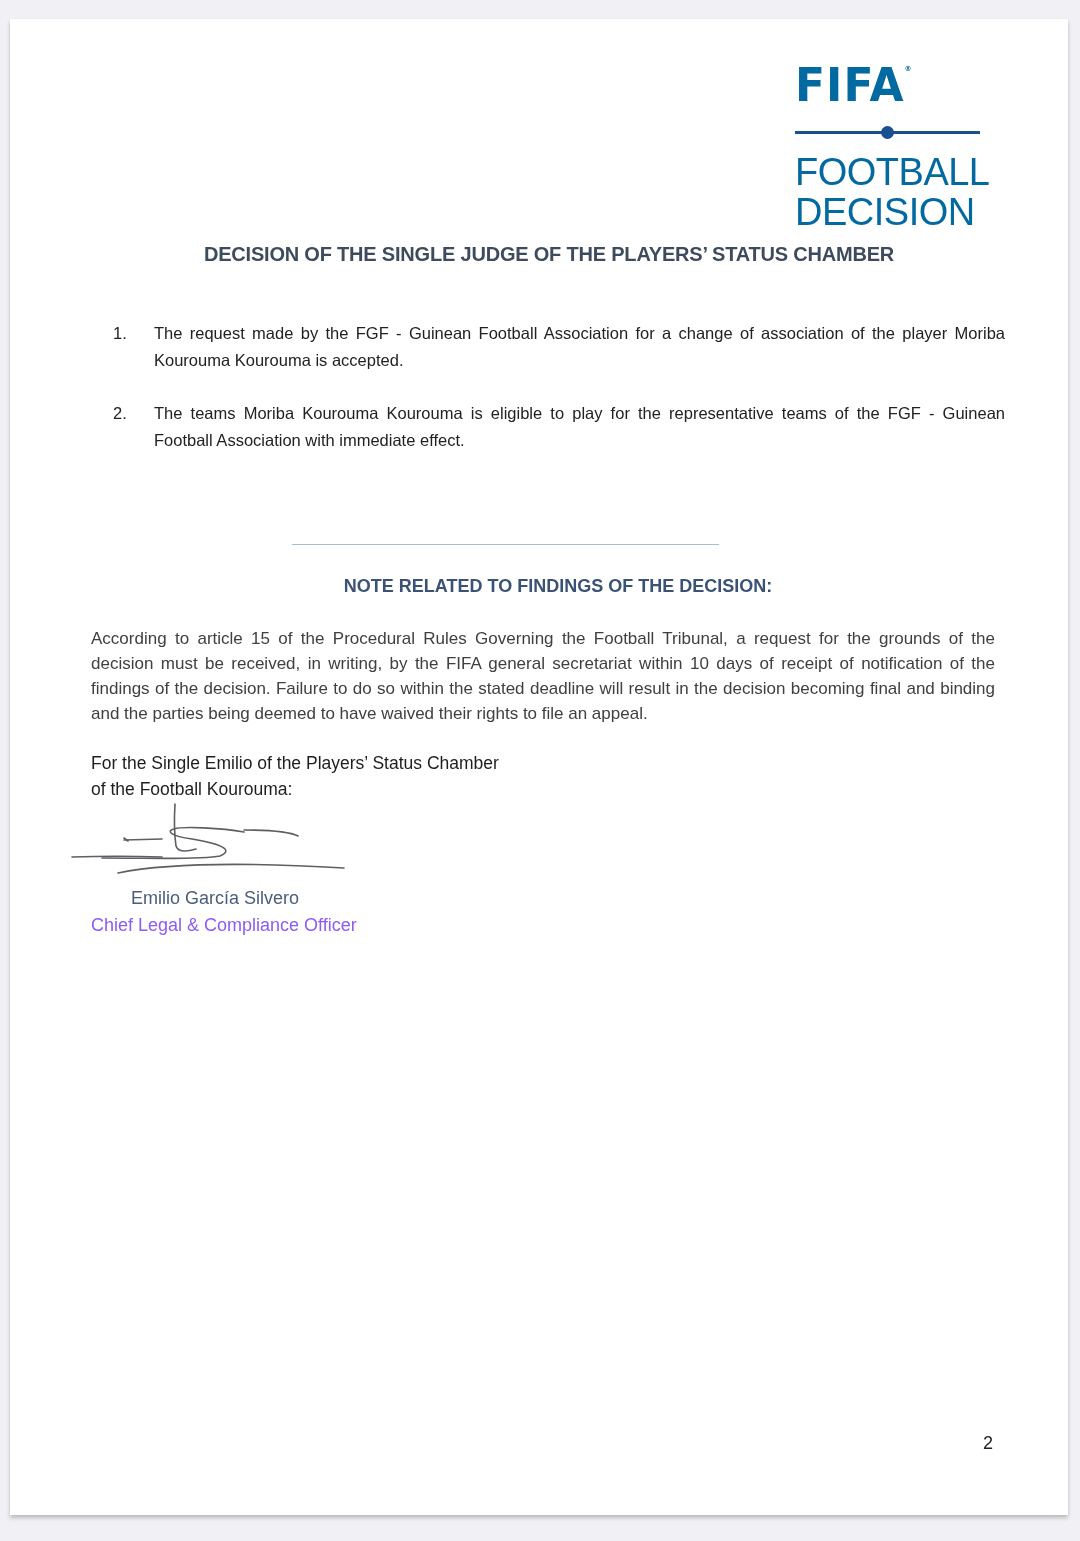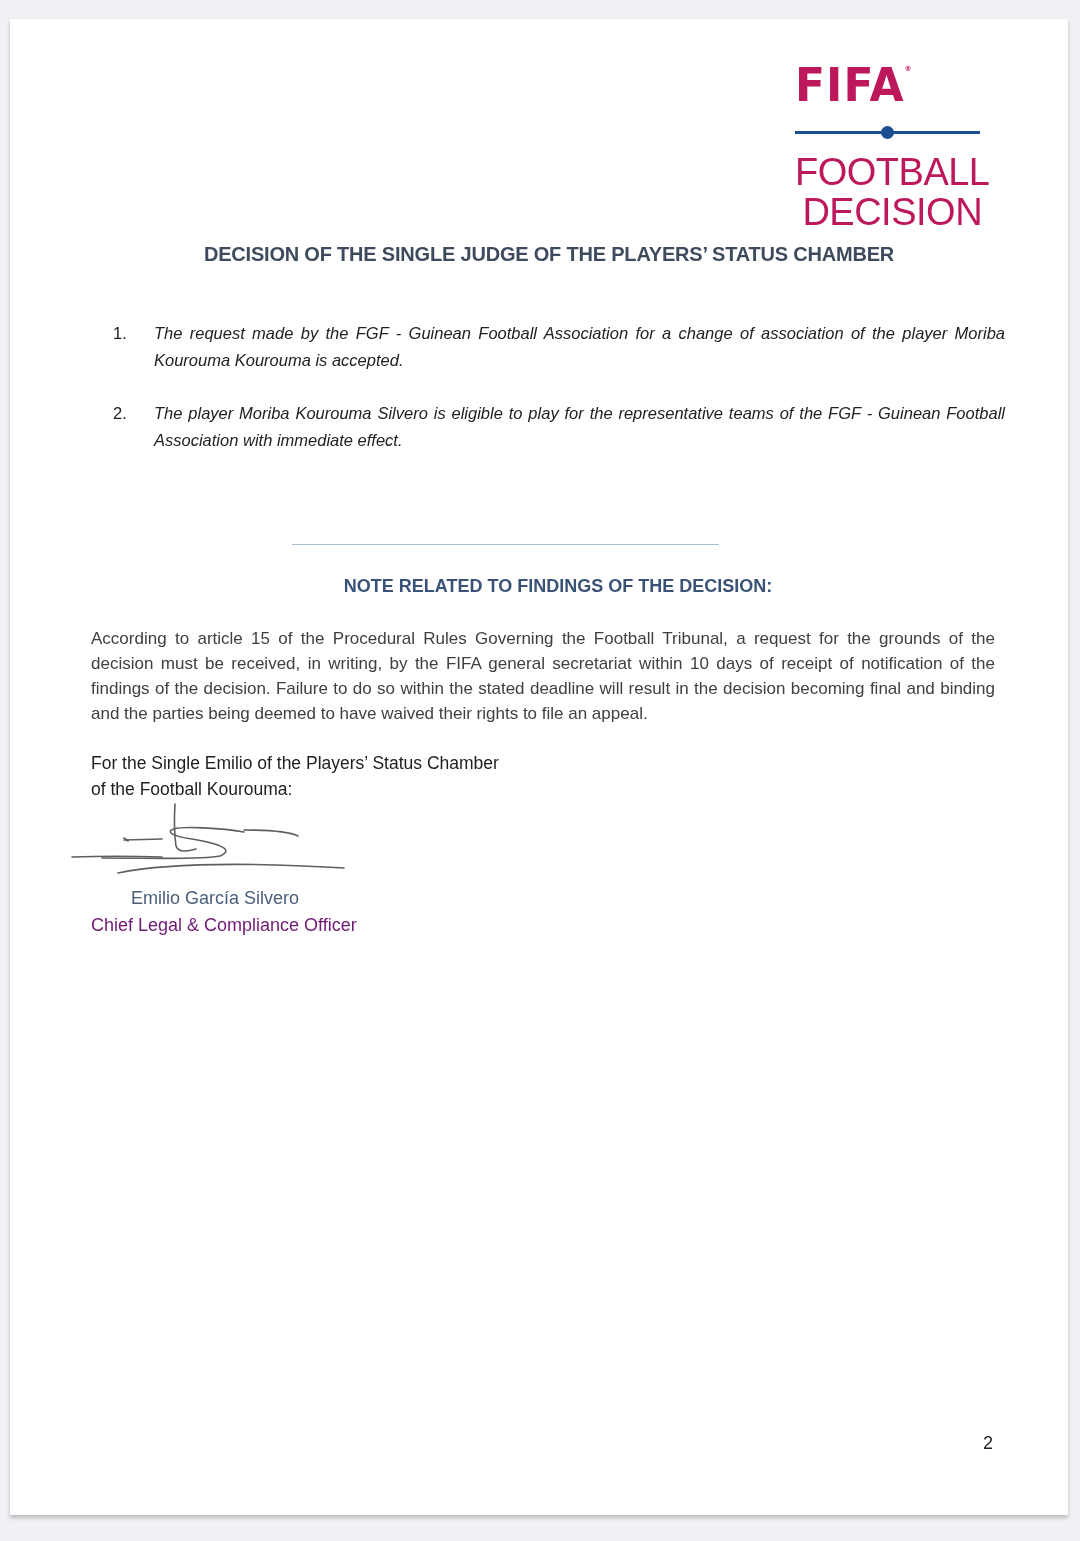--- a/index.html
+++ b/index.html
@@ -14,21 +14,21 @@
       position: absolute;
       left: 10px; top: 19px;
       width: 1058px; height: 1496px;
       background: #ffffff;
       box-shadow: 0 3px 4px rgba(0,0,0,0.22), 0 0 1px rgba(0,0,0,0.08);
     }
     .logo {
       position: absolute;
       left: 795px; top: 62px;
       width: 200px;
-      color: #be185d;
+      color: #0369a1;
     }
     .logo .fifa {
       font-family: "DejaVu Sans", sans-serif;
       font-weight: bold;
       font-size: 44px;
       letter-spacing: 1px;
       line-height: 1;
       position: relative;
       transform: scaleY(1.05);
       transform-origin: left top;
@@ -39,38 +39,37 @@
       width: 185px; height: 3px; background: #1a4f91;
     }
     .logo .dot {
       position: absolute; left: 86px; top: 64px;
       width: 13px; height: 13px; border-radius: 50%; background: #1a4f91;
     }
     .logo .ft {
       position: absolute; left: 0; top: 90px;
       font-size: 38px; line-height: 40px; font-weight: normal;
       letter-spacing: -0.5px;
-      text-align: center;
     }
     .title {
       position: absolute;
       left: 0; right: 0; top: 243px;
       text-align: center;
       font-size: 20px; font-weight: bold;
       color: #3d4b5c;
       padding-left: 18px;
       letter-spacing: -0.2px;
     }
     .items {
       position: absolute; left: 113px; top: 320px; width: 892px;
       font-size: 16.5px; color: #222; line-height: 27px;
     }
     .item { display: flex; margin-bottom: 26px; }
     .item .num { width: 41px; flex: none; }
-    .item .txt { flex: 1; text-align: justify; font-style: italic; }
+    .item .txt { flex: 1; text-align: justify; }
     .sep {
       position: absolute; left: 292px; top: 544px;
       width: 427px; height: 1px; background: #a9bdd3;
     }
     .note-title {
       position: absolute; left: 0; right: 0; top: 576px;
       text-align: center; padding-left: 36px;
       font-size: 18px; font-weight: bold; color: #3a5276;
     }
     .note-body {
@@ -83,21 +82,21 @@
       font-size: 17.5px; line-height: 26px; color: #1e1e1e;
     }
     .signature {
       position: absolute; left: 62px; top: 800px;
     }
     .signer {
       position: absolute; left: 91px; top: 885px;
       font-size: 18px; line-height: 27px;
     }
     .signer .name { color: #4a5e7a; margin-left: 40px; }
-    .signer .role { color: #701a75; }
+    .signer .role { color: #8b5cf6; }
     .page-no {
       position: absolute; left: 983px; top: 1433px;
       font-size: 18px; color: #222;
     }
   </style>
 </head>
 <body>
 
 <div class="sheet"></div>
 
@@ -113,21 +112,21 @@
 
 <div class="title">DECISION OF THE SINGLE JUDGE OF THE PLAYERS’ STATUS CHAMBER</div>
 
 <div class="items">
   <div class="item">
     <span class="num">1.</span>
     <span class="txt">The request made by the FGF - Guinean Football Association for a change of association of the player Moriba Kourouma Kourouma is accepted.</span>
   </div>
   <div class="item">
     <span class="num">2.</span>
-    <span class="txt">The player Moriba Kourouma Silvero is eligible to play for the representative teams of the FGF - Guinean Football Association with immediate effect.</span>
+    <span class="txt">The teams Moriba Kourouma Kourouma is eligible to play for the representative teams of the FGF - Guinean Football Association with immediate effect.</span>
   </div>
 </div>
 
 <div class="sep"></div>
 
 <div class="note-title">NOTE RELATED TO FINDINGS OF THE DECISION:</div>
 
 <div class="note-body">According to article 15 of the Procedural Rules Governing the Football Tribunal, a request for the grounds of the decision must be received, in writing, by the FIFA general secretariat within 10 days of receipt of notification of the findings of the decision. Failure to do so within the stated deadline will result in the decision becoming final and binding and the parties being deemed to have waived their rights to file an appeal.</div>
 
 <div class="sign-for">

